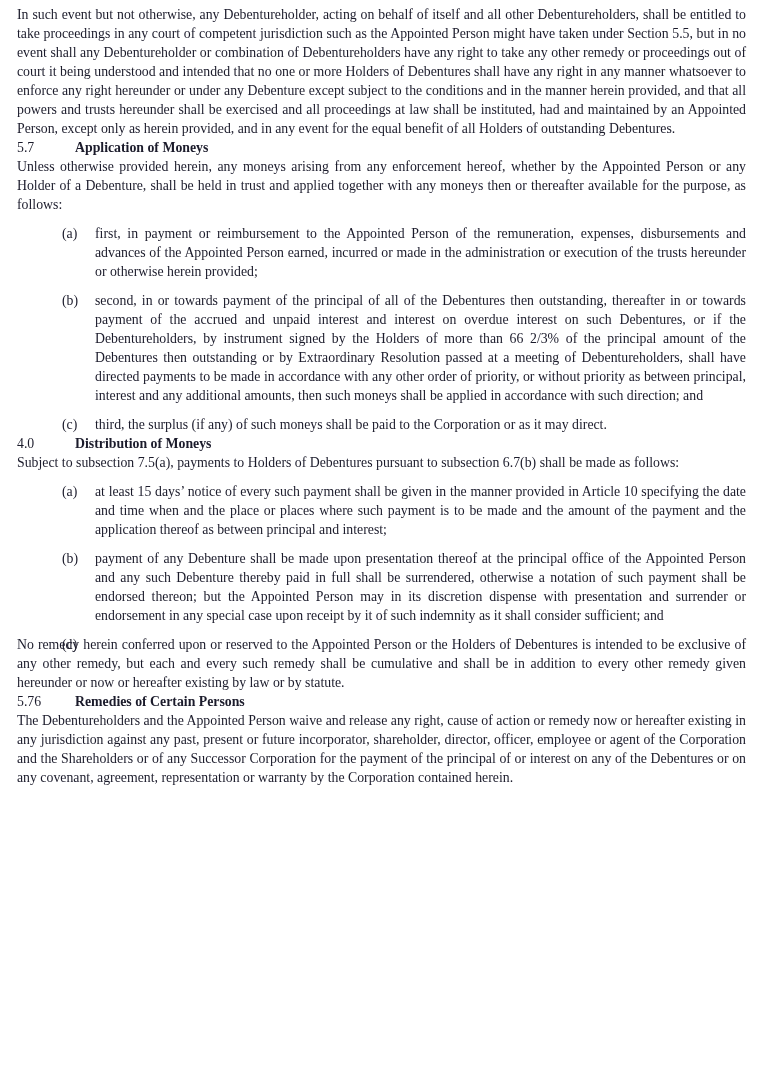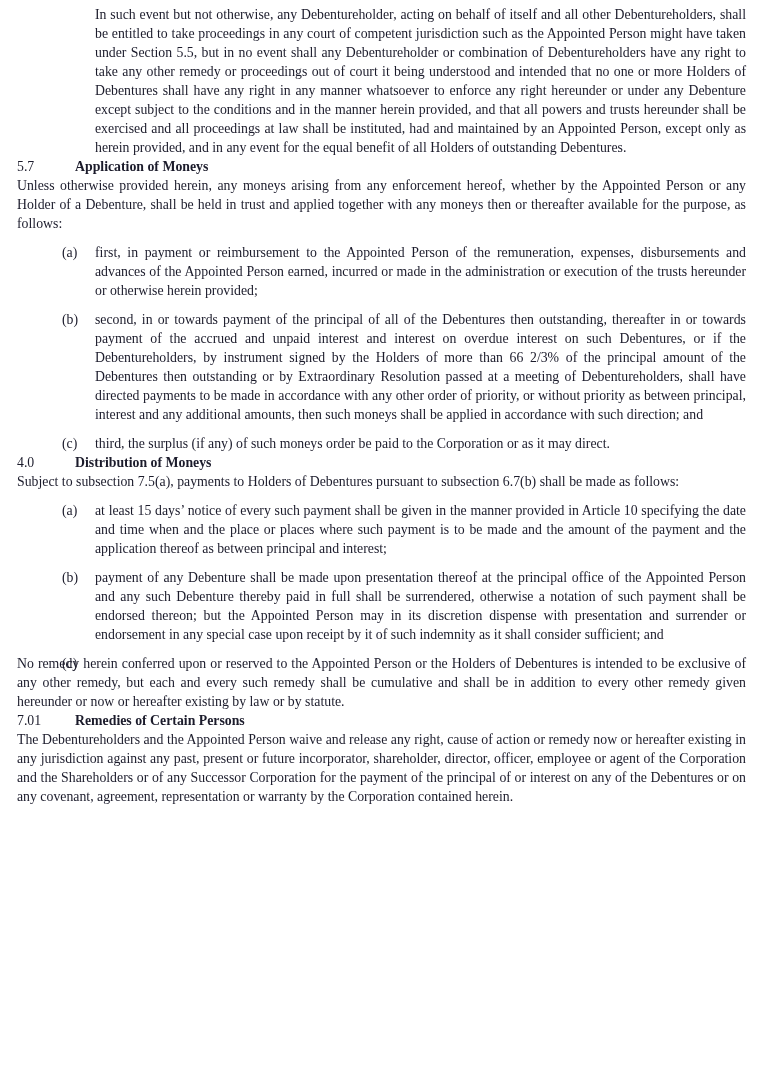--- a/index.html
+++ b/index.html
@@ -18,21 +18,20 @@
     background: #ffffff;
     padding: 5px 21px 0 17px;
     overflow: hidden;
     font-size: 13.8px;
     line-height: 19px;
   }
   .para {
     text-align: justify;
   }
   .intro {
-    margin-left: 78px;
   }
   .section {
   }
   .heading {
     font-weight: bold;
   }
   .heading .num {
     display: inline-block;
     width: 58px;
     font-weight: normal;
@@ -70,21 +69,21 @@
     <div class="list-item">
       <span class="label">(a)</span>
       <span>first, in payment or reimbursement to the Appointed Person of the remuneration, expenses, disbursements and advances of the Appointed Person earned, incurred or made in the administration or execution of the trusts hereunder or otherwise herein provided;</span>
     </div>
     <div class="list-item">
       <span class="label">(b)</span>
       <span>second, in or towards payment of the principal of all of the Debentures then outstanding, thereafter in or towards payment of the accrued and unpaid interest and interest on overdue interest on such Debentures, or if the Debentureholders, by instrument signed by the Holders of more than 66 2/3% of the principal amount of the Debentures then outstanding or by Extraordinary Resolution passed at a meeting of Debentureholders, shall have directed payments to be made in accordance with any other order of priority, or without priority as between principal, interest and any additional amounts, then such moneys shall be applied in accordance with such direction; and</span>
     </div>
     <div class="list-item">
       <span class="label">(c)</span>
-      <span>third, the surplus (if any) of such moneys order be paid to the Corporation or as it may direct.</span>
+      <span>third, the surplus (if any) of such moneys shall be paid to the Corporation or as it may direct.</span>
     </div>
   </div>
 
   <div class="section">
     <div class="heading">
       <span class="num">4.0</span><span class="title">Distribution of Moneys</span>
     </div>
     <p class="para">Subject to subsection 7.5(a), payments to Holders of Debentures pursuant to subsection 6.7(b) shall be made as follows:</p>
     <div class="list-item">
       <span class="label">(a)</span>
@@ -98,20 +97,20 @@
       <span class="label">(c)</span>
     </div>
   </div>
 
   <div class="section">
     <p class="para">No remedy herein conferred upon or reserved to the Appointed Person or the Holders of Debentures is intended to be exclusive of any other remedy, but each and every such remedy shall be cumulative and shall be in addition to every other remedy given hereunder or now or hereafter existing by law or by statute.</p>
   </div>
 
   <div class="section">
     <div class="heading">
-      <span class="num">7.01</span><span class="title">Remedies of Certain Persons</span>
+      <span class="num">5.76</span><span class="title">Remedies of Certain Persons</span>
     </div>
     <p class="para">The Debentureholders and the Appointed Person waive and release any right, cause of action or remedy now or hereafter existing in any jurisdiction against any past, present or future incorporator, shareholder, director, officer, employee or agent of the Corporation and the Shareholders or of any Successor Corporation for the payment of the principal of or interest on any of the Debentures or on any covenant, agreement, representation or warranty by the Corporation contained herein.</p>
   </div>
 
   <div class="page-number">11</div>
 
 </div>
 
 </body></html>

